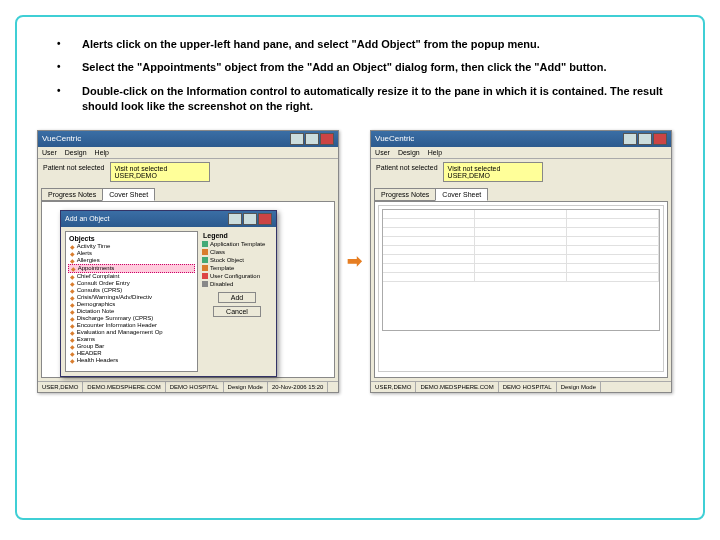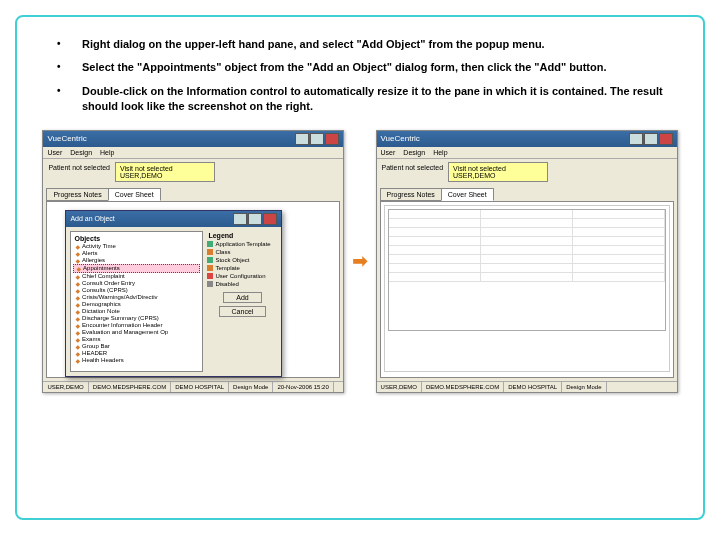--- a/index.html
+++ b/index.html
@@ -1,21 +1,21 @@
 <!DOCTYPE html>
 <html><head>
 <meta charset="utf-8">
 <style>
 body{margin:0;padding:0;font-family:Arial,sans-serif;background:#fff;width:720px;height:540px;overflow:hidden}
 .page{border:2px solid #3fcfd5;border-radius:8px;margin:15px;height:505px;padding:20px;box-sizing:border-box;position:relative}
 .instructions{font-size:11px;font-weight:bold;color:#000;margin-bottom:15px}
 .instructions ul{list-style:none;padding-left:20px;margin:0}
 .instructions li{position:relative;padding-left:25px;margin-bottom:8px;line-height:1.4}
 .instructions li:before{content:"•";position:absolute;left:0;font-size:10px}
-.screenshots{display:flex;align-items:center;justify-content:center;gap:8px}
+.screenshots{display:flex;align-items:center;justify-content:flex-start;gap:8px}
 .app-window{width:300px;background:#ece9d8;border:1px solid #888;font-size:7px;box-shadow:1px 1px 3px rgba(0,0,0,0.3)}
 .titlebar{background:linear-gradient(#3a6ea5,#2c5a8e);color:#fff;padding:2px 4px;display:flex;justify-content:space-between;align-items:center;font-size:8px}
 .titlebar-btns{display:flex;gap:1px}
 .titlebar-btns span{width:12px;height:10px;background:#c44;display:inline-block;border:1px solid #555}
 .titlebar-btns span:nth-child(1),.titlebar-btns span:nth-child(2){background:#cdd}
 .menubar{background:#ece9d8;padding:2px 4px;border-bottom:1px solid #aaa;display:flex;gap:8px;font-size:7px}
 .info-row{display:flex;padding:3px;gap:3px}
 .info-label{background:#ece9d8;padding:2px;font-size:7px}
 .info-box{background:#ffff99;border:1px solid #888;padding:2px 4px;font-size:7px;min-width:90px}
 .tabs{display:flex;background:#ece9d8;padding-top:3px;padding-left:3px;font-size:7px}
@@ -48,21 +48,21 @@
 .appt-grid{background:#fff;margin:3px;height:120px;border:1px solid #aaa}
 .appt-grid .grow{height:8px;border-bottom:1px solid #e0e0e0;display:flex}
 .appt-grid .grow div{border-right:1px solid #e0e0e0;flex:1}
 </style>
 </head>
 <body>
 
 <div class="page">
   <div class="instructions">
     <ul>
-      <li>Right dialog on the upper-left hand pane, and select "Add Object" from the popup menu.</li>
+      <li>Alerts click on the upper-left hand pane, and select "Add Object" from the popup menu.</li>
       <li>Select the "Appointments" object from the "Add an Object" dialog form, then click the "Add" button.</li>
       <li>Double-click on the Information control to automatically resize it to the pane in which it is contained. The result should look like the screenshot on the right.</li>
     </ul>
   </div>
 
   <div class="screenshots">
 
     <div class="app-window">
       <div class="titlebar">
         <span>VueCentric</span>

